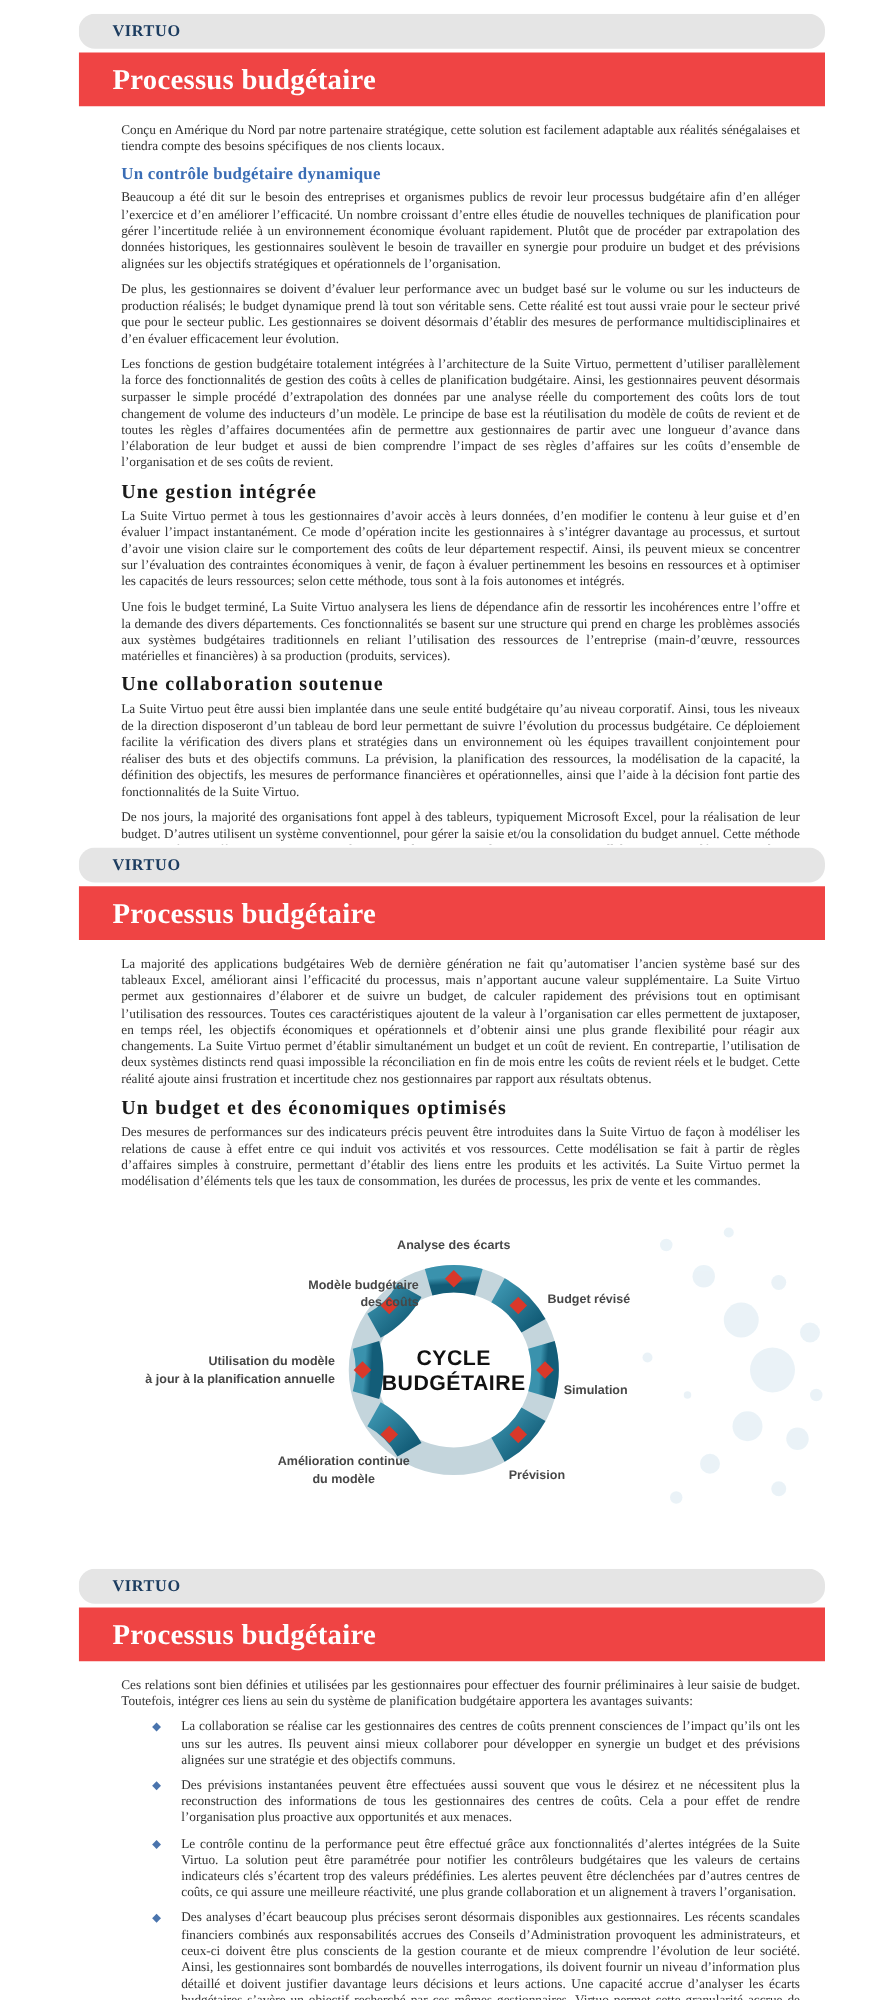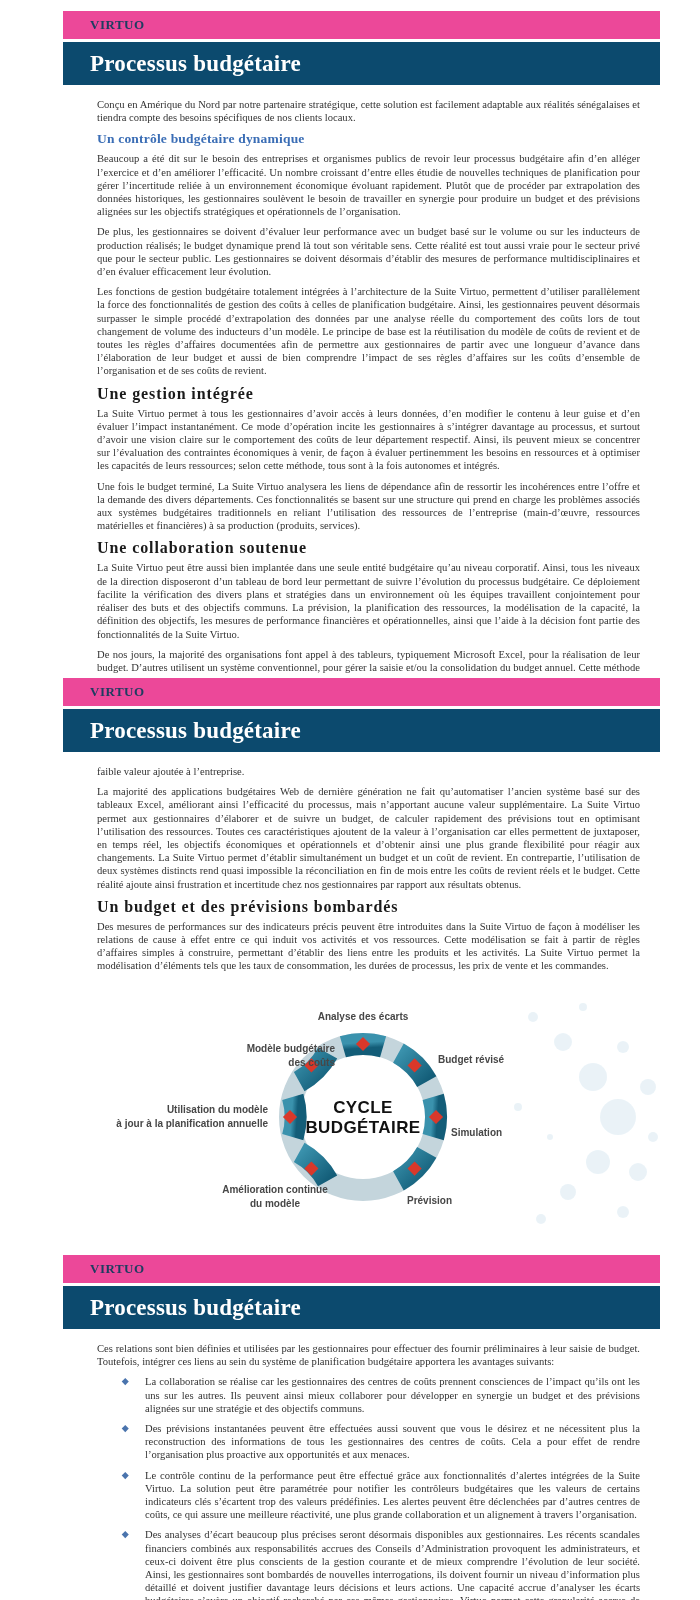--- a/index.html
+++ b/index.html
@@ -4,28 +4,28 @@
 <style>
   html,body{margin:0;padding:0;}
   body{
     width:700px;height:1600px;position:relative;overflow:hidden;
     background:#ffffff;
     font-family:"Liberation Serif", serif;
     color:#333333;
   }
   .page{position:absolute;left:63px;width:597px;overflow:hidden;}
   .band-light{
-    height:28px;background:#ec4899;display:flex;align-items:center;
-    padding-left:27px;box-sizing:border-box;
+    height:28px;background:#e5e5e5;display:flex;align-items:center;
+    padding-left:27px;box-sizing:border-box;border-radius:13px;
   }
   .band-light .brand{
     font-size:13px;font-weight:bold;color:#1d3d60;letter-spacing:.5px;
   }
   .band-dark{
-    margin-top:3px;height:43px;background:#0c4a6e;display:flex;align-items:center;
+    margin-top:3px;height:43px;background:#ef4444;display:flex;align-items:center;
     padding-left:27px;box-sizing:border-box;
   }
   .band-dark .title{
     margin:0;font-size:23px;font-weight:bold;color:#ffffff;letter-spacing:.2px;
   }
   .content{padding:13px 20px 0 34px;}
   .content p{
     margin:0 0 7px 0;font-size:10.6px;line-height:13.2px;text-align:justify;
   }
   .h-blue{
@@ -77,23 +77,22 @@
 </section>
 
 <section class="page" style="top:678px;height:575px;">
   <div class="band-light">
     <span class="brand">VIRTUO</span>
   </div>
   <div class="band-dark">
     <h1 class="title">Processus budgétaire</h1>
   </div>
   <div class="content">
-    <p>faible valeur ajoutée à l’entreprise.</p>
     <p>La majorité des applications budgétaires Web de dernière génération ne fait qu’automatiser l’ancien système basé sur des tableaux Excel, améliorant ainsi l’efficacité du processus, mais n’apportant aucune valeur supplémentaire. La Suite Virtuo permet aux gestionnaires d’élaborer et de suivre un budget, de calculer rapidement des prévisions tout en optimisant l’utilisation des ressources. Toutes ces caractéristiques ajoutent de la valeur à l’organisation car elles permettent de juxtaposer, en temps réel, les objectifs économiques et opérationnels et d’obtenir ainsi une plus grande flexibilité pour réagir aux changements. La Suite Virtuo permet d’établir simultanément un budget et un coût de revient. En contrepartie, l’utilisation de deux systèmes distincts rend quasi impossible la réconciliation en fin de mois entre les coûts de revient réels et le budget. Cette réalité ajoute ainsi frustration et incertitude chez nos gestionnaires par rapport aux résultats obtenus.</p>
-    <h3 class="h-black">Un budget et des prévisions bombardés</h3>
+    <h3 class="h-black">Un budget et des économiques optimisés</h3>
     <p>Des mesures de performances sur des indicateurs précis peuvent être introduites dans la Suite Virtuo de façon à modéliser les relations de cause à effet entre ce qui induit vos activités et vos ressources. Cette modélisation se fait à partir de règles d’affaires simples à construire, permettant d’établir des liens entre les produits et les activités. La Suite Virtuo permet la modélisation d’éléments tels que les taux de consommation, les durées de processus, les prix de vente et les commandes.</p>
   </div>
 
   <div class="diagram-wrap">
     <svg width="597" height="262" viewBox="0 0 597 262">
       <defs>
         <linearGradient id="gradTeal" x1="0" y1="0" x2="1" y2="1">
           <stop offset="0" stop-color="#3a92ad"></stop>
           <stop offset="1" stop-color="#135d78"></stop>
         </linearGradient>

